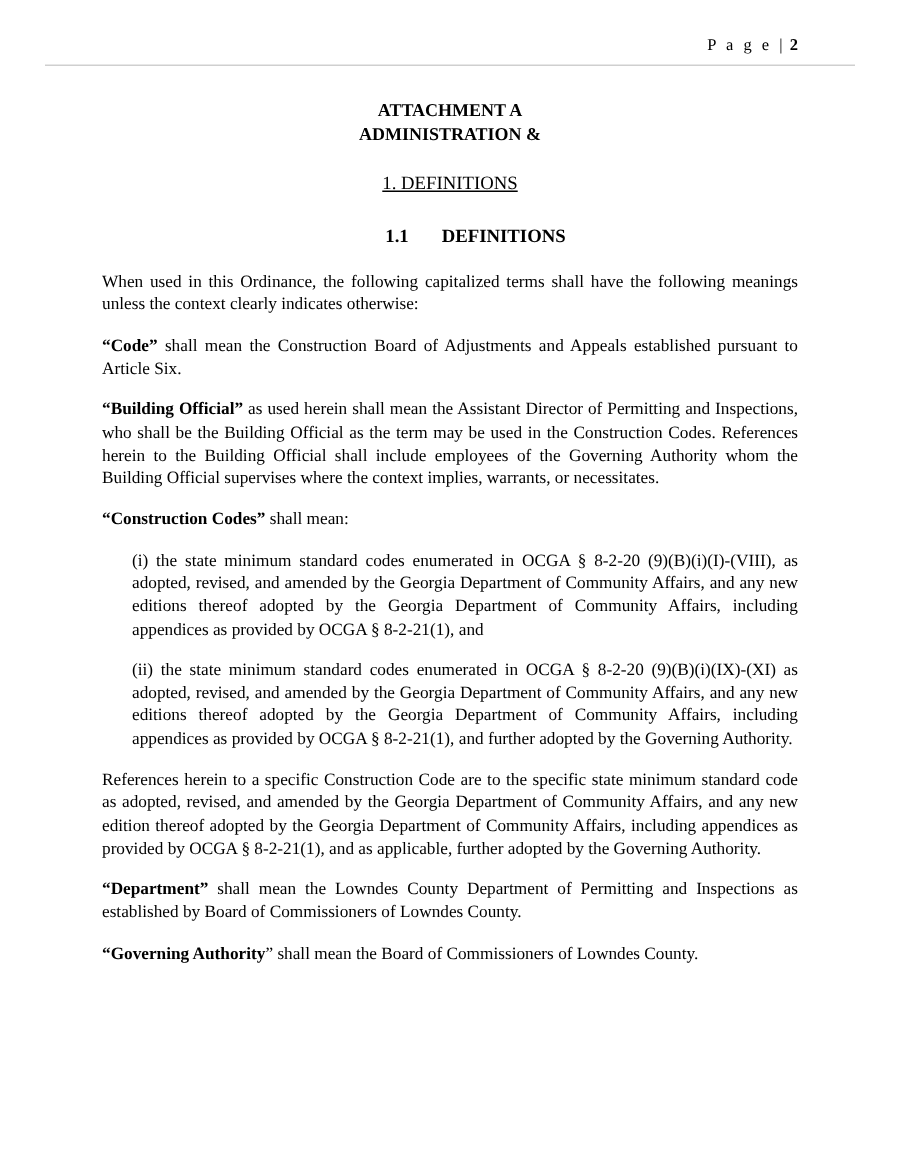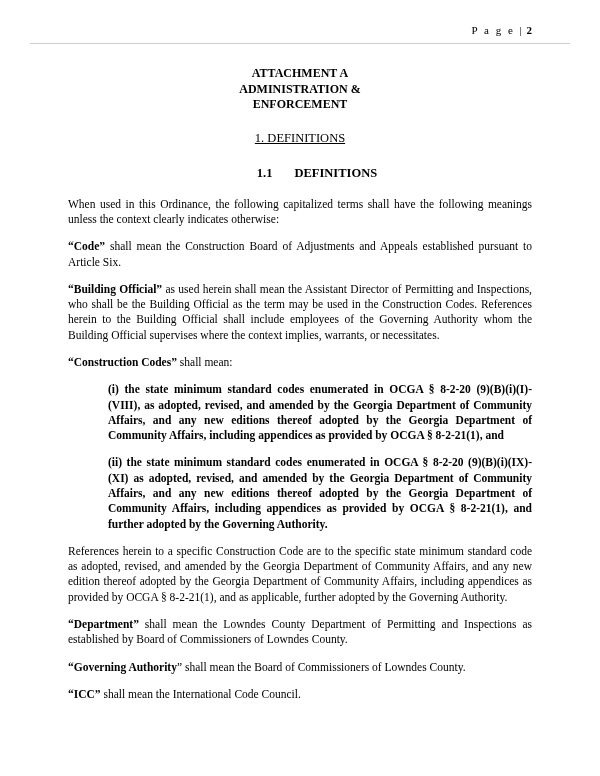--- a/index.html
+++ b/index.html
@@ -52,40 +52,38 @@
     text-align: center;
   }
   .subsection-heading .tabbed { margin-left: 22px; }
   p.body-para {
     margin: 12px 0 0 0;
     font-size: 11.5px;
     line-height: 1.33;
     text-align: justify;
   }
   p.body-para.indented {
-    margin-left: 40px;
-    font-weight: bold;
+    margin-left: 20px;
   }
   p.body-para strong { font-weight: bold; }
 </style>
 </head>
 <body>
 
 <div class="page">
 
   <div class="header">
     <span class="pg-label">P a g e |</span>
     <span class="pg-num">2</span>
   </div>
   <div class="header-rule"></div>
 
   <div class="doc-title">
     <div>ATTACHMENT A</div>
     <div>ADMINISTRATION &amp;</div>
-    <div>ENFORCEMENT</div>
   </div>
 
   <div class="section-heading">1. DEFINITIONS</div>
 
   <div class="subsection-heading">
     <span>1.1</span><span class="tabbed">DEFINITIONS</span>
   </div>
 
   <p class="body-para" style="margin-top:16px;">
     <span>When used in this Ordinance, the following capitalized terms shall have the following meanings unless the context clearly indicates otherwise:</span>
@@ -116,17 +114,14 @@
   </p>
 
   <p class="body-para">
     <strong>“Department”</strong><span> shall mean the Lowndes County Department of Permitting and Inspections as established by Board of Commissioners of Lowndes County.</span>
   </p>
 
   <p class="body-para">
     <strong>“Governing Authority</strong><span>” shall mean the Board of Commissioners of Lowndes County.</span>
   </p>
 
-  <p class="body-para">
-    <strong>“ICC”</strong><span> shall mean the International Code Council.</span>
-  </p>
 
 </div>
 
 </body></html>

